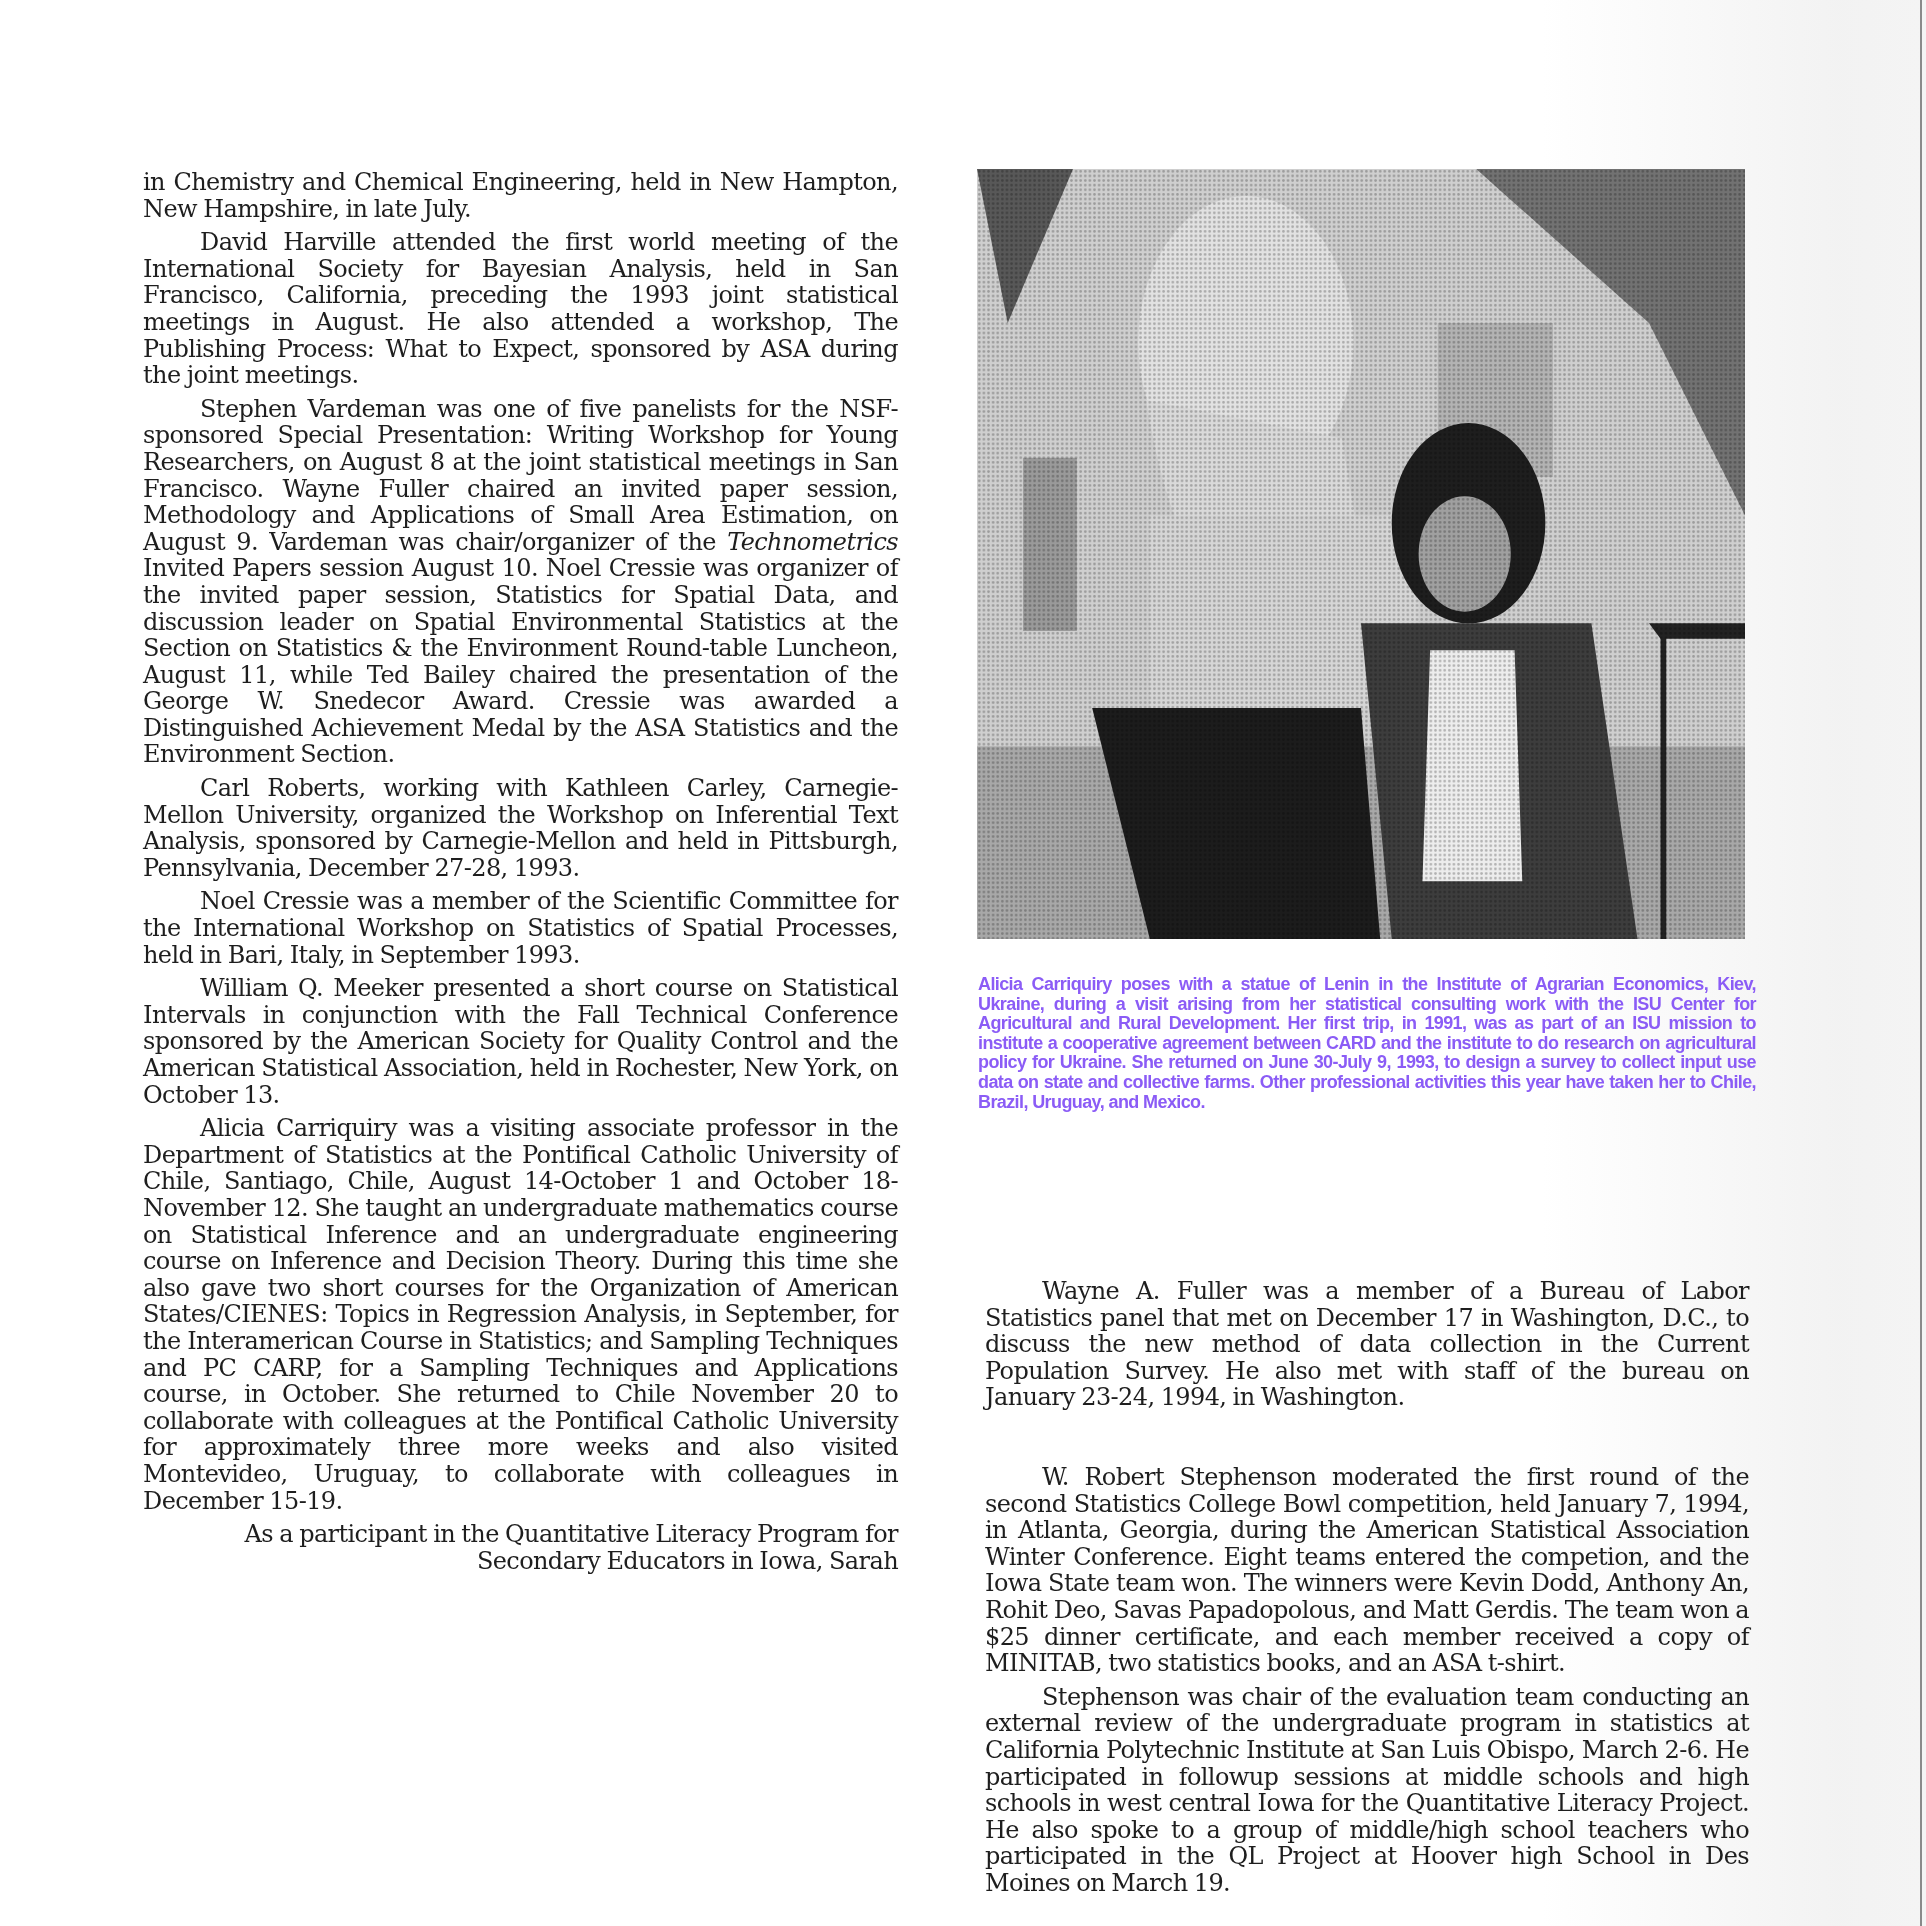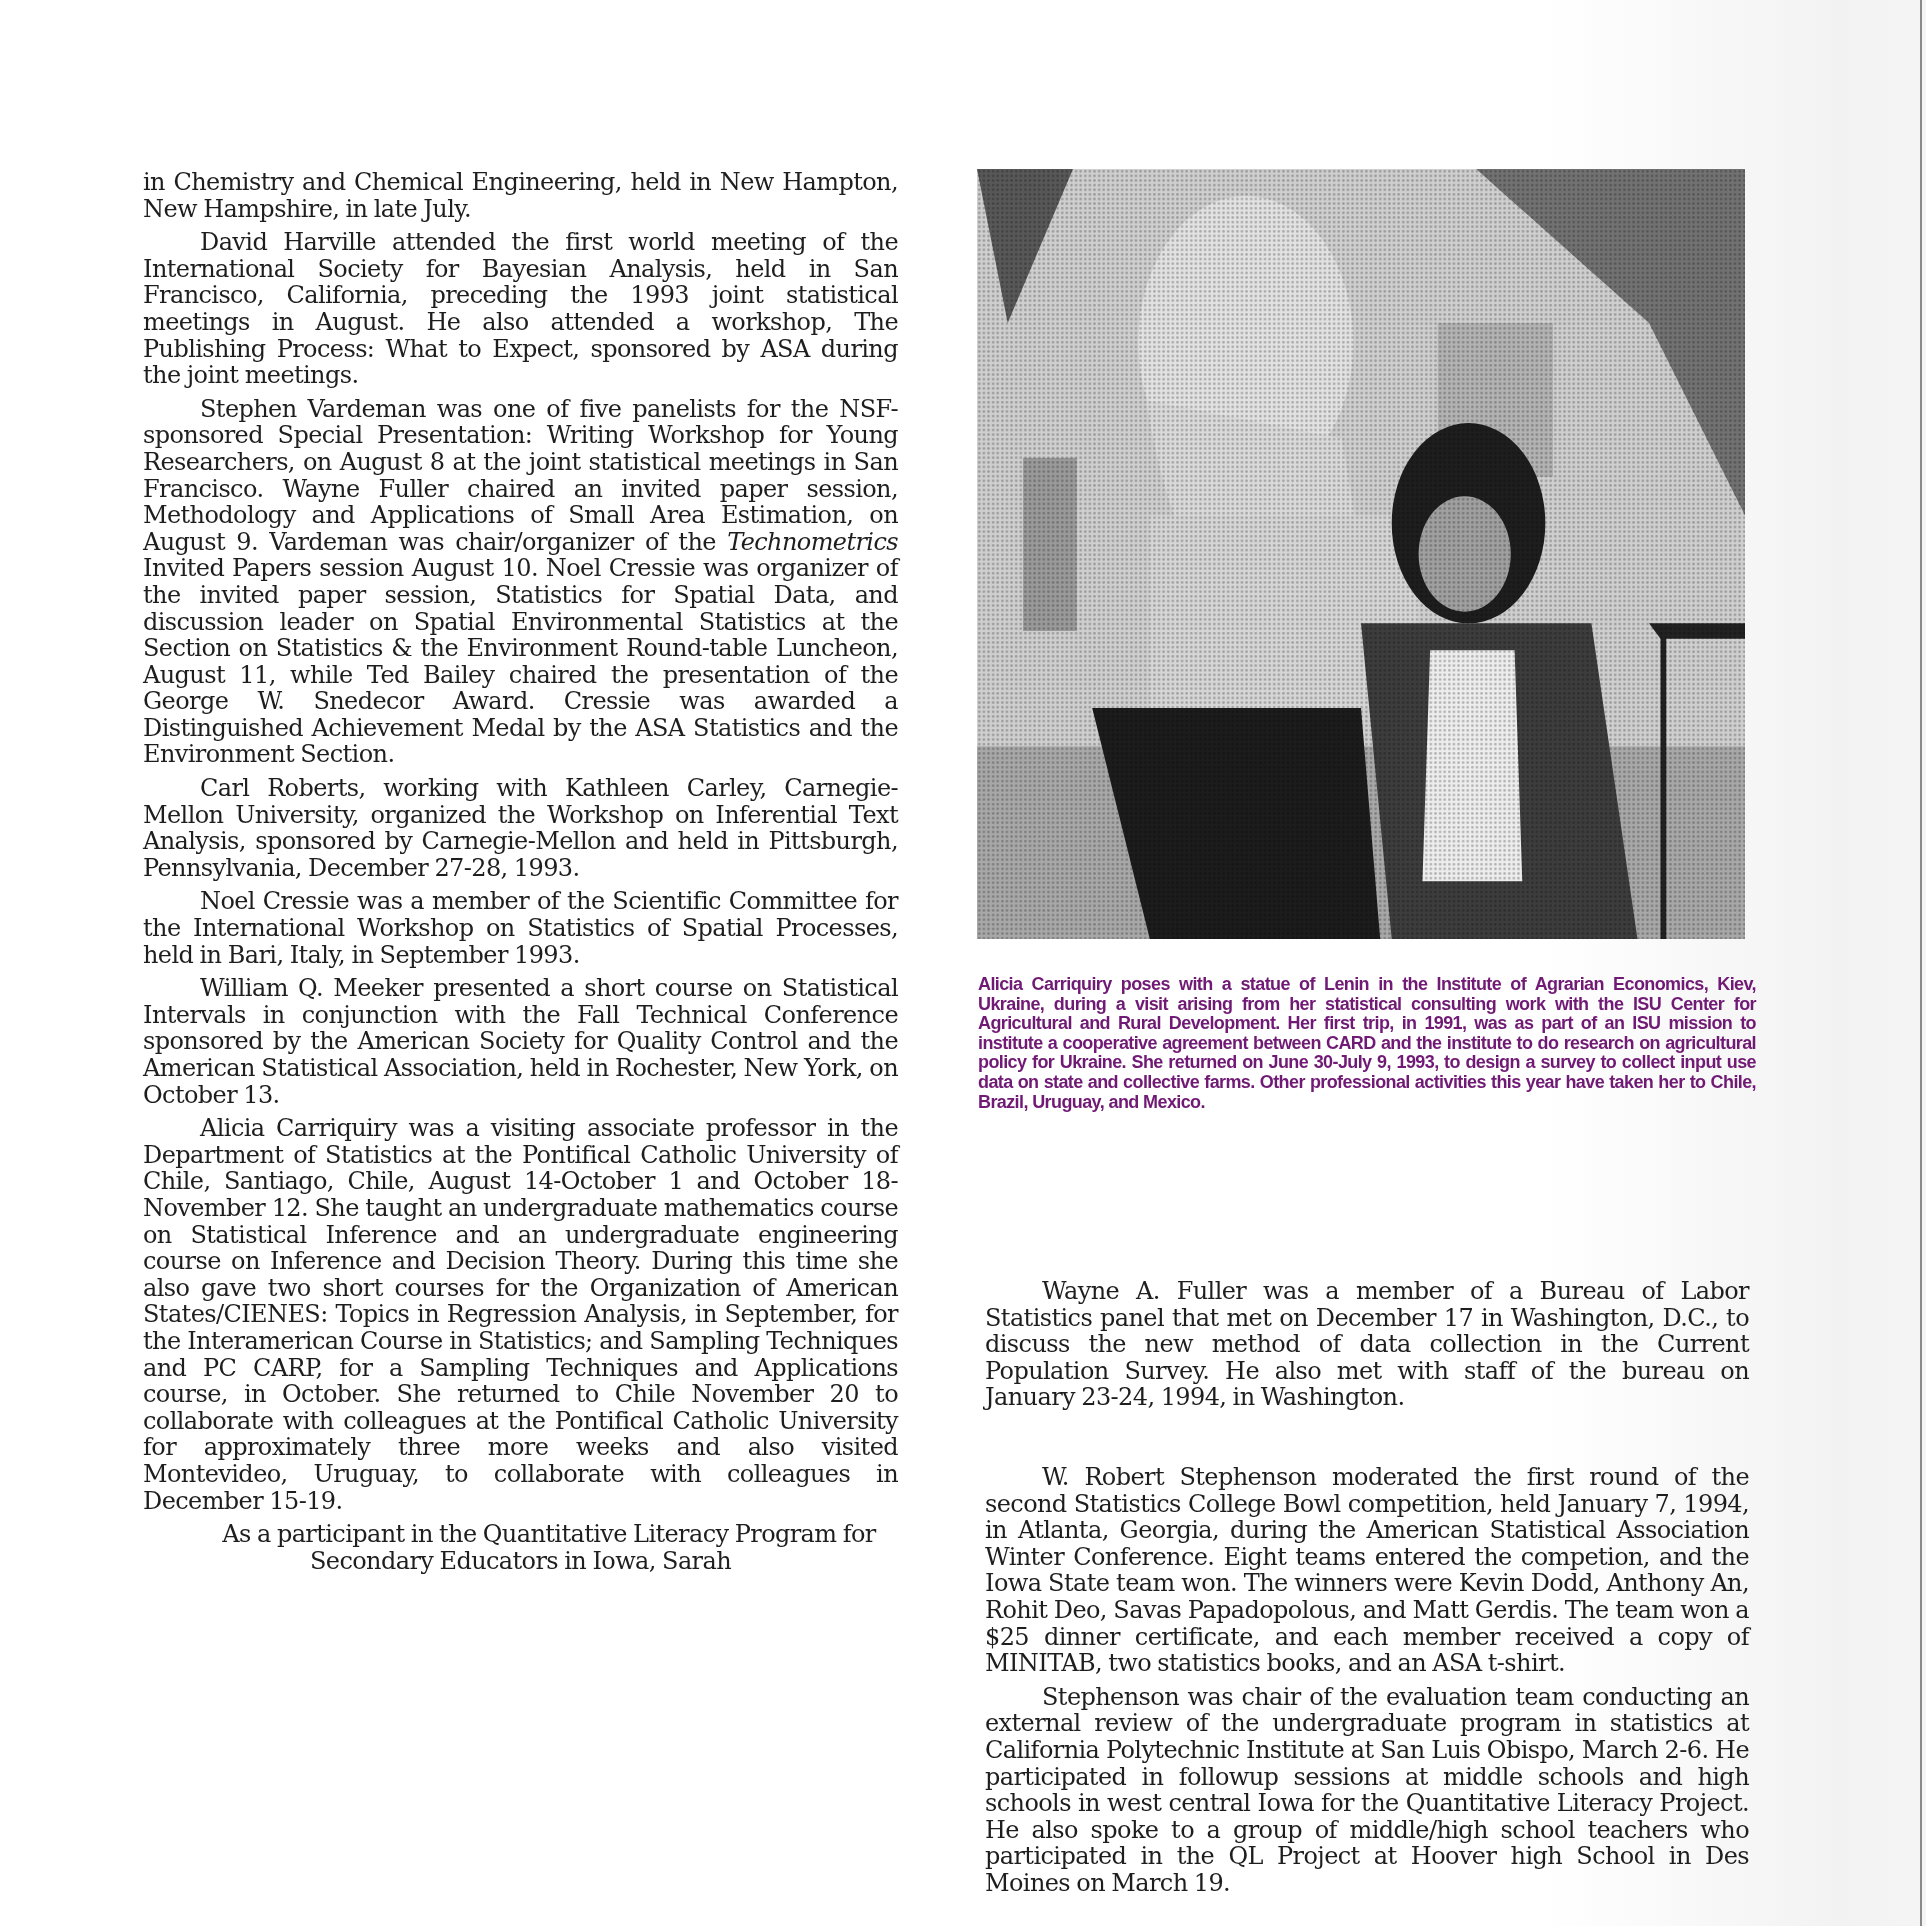--- a/index.html
+++ b/index.html
@@ -40,38 +40,38 @@
   }
   .photo svg { display: block; width: 100%; height: 100%; }
   .caption {
     position: absolute; left: 978px; top: 975px; width: 778px;
     font-family: "Liberation Sans", "DejaVu Sans", sans-serif;
     font-weight: bold;
     font-size: 18px;
     line-height: 19.6px;
     letter-spacing: -0.6px;
     text-align: justify;
-    color: #701a75;
+    color: #8b5cf6;
   }
 </style>
 </head>
 <body>
 
 <div class="page-shade"></div>
 <div class="page-edge"></div>
 
 <div class="column col-left">
   <p class="cont">in Chemistry and Chemical Engineering, held in New Hampton, New Hampshire, in late July.</p>
   <p>David Harville attended the first world meeting of the International Society for Bayesian Analysis, held in San Francisco, California, preceding the 1993 joint statistical meetings in August. He also attended a workshop, The Publishing Process:  What to Expect, sponsored by ASA during the joint meetings.</p>
   <p><span>Stephen Vardeman was one of five panelists for the NSF-sponsored Special Presentation:  Writing Workshop for Young Researchers, on August 8 at the joint statistical meetings in San Francisco.  Wayne Fuller chaired an invited paper session, Methodology and Applications of Small Area Estimation, on August 9.  Vardeman was chair/organizer of the </span><em>Technometrics</em><span> Invited Papers session August 10. Noel Cressie was organizer of the invited paper session, Statistics for Spatial Data, and discussion leader on Spatial Environmental Statistics at the Section on Statistics &amp; the Environment Round-table Luncheon, August 11, while Ted Bailey chaired the presentation of the George W. Snedecor Award. Cressie was awarded a Distinguished Achievement Medal by the ASA Statistics and the Environment Section.</span></p>
   <p>Carl Roberts, working with Kathleen Carley, Carnegie-Mellon University, organized the Workshop on Inferential Text Analysis, sponsored by Carnegie-Mellon and held in Pittsburgh, Pennsylvania, December 27-28, 1993.</p>
   <p>Noel Cressie was a member of the Scientific Committee for the International Workshop on Statistics of Spatial Processes, held in Bari, Italy, in September 1993.</p>
   <p>William Q. Meeker presented a short course on Statistical Intervals in conjunction with the Fall Technical Conference sponsored by the American Society for Quality Control and the American Statistical Association, held in Rochester, New York, on October 13.</p>
   <p>Alicia Carriquiry was a visiting associate professor in the Department of Statistics at the Pontifical Catholic University of Chile, Santiago, Chile, August 14-October 1 and October 18-November 12.  She taught an undergraduate mathematics course on Statistical Inference and an undergraduate engineering course on Inference and Decision Theory. During this time she also gave two short courses for the Organization of American States/CIENES: Topics in Regression Analysis, in September, for the Interamerican Course in Statistics; and Sampling Techniques and PC CARP, for a Sampling Techniques and Applications course, in October.  She returned to Chile November 20 to collaborate with colleagues at the Pontifical Catholic University for approximately three more weeks and also visited Montevideo, Uruguay, to collaborate with colleagues in December 15-19.</p>
-  <p style="text-align:center">As a participant in the Quantitative Literacy Program for Secondary Educators in Iowa, Sarah</p>
+  <p style="text-align:right">As a participant in the Quantitative Literacy Program for Secondary Educators in Iowa, Sarah</p>
 </div>
 
 <div class="photo">
   <svg viewBox="0 0 200 200" preserveAspectRatio="none">
     <defs>
       <pattern id="dots" width="1.2" height="1.2" patternUnits="userSpaceOnUse">
         <circle cx="0.6" cy="0.6" r="0.35" fill="#000" opacity="0.25"></circle>
       </pattern>
     </defs>
     <rect x="0" y="0" width="200" height="200" fill="#bdbdbd"></rect>

